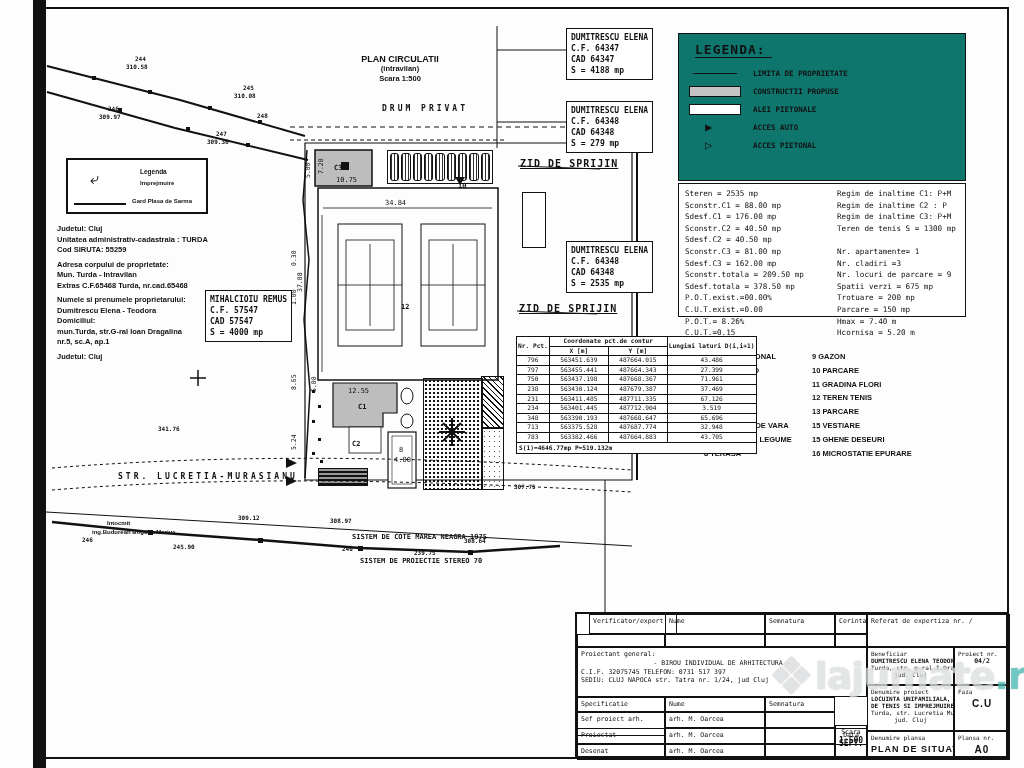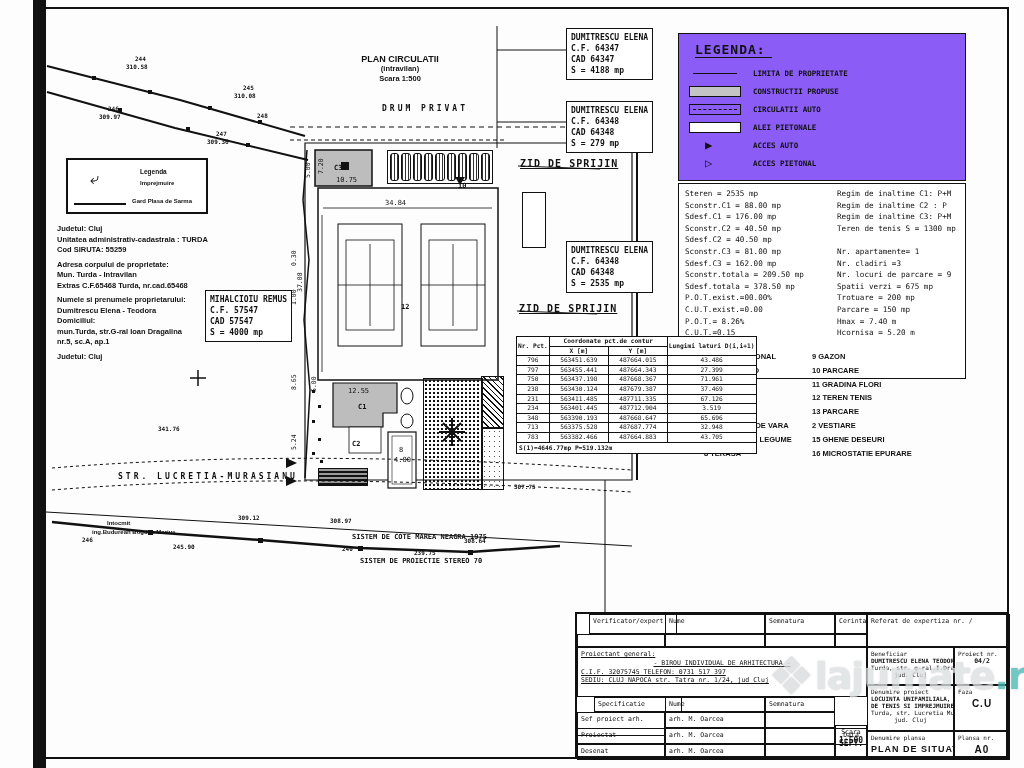--- a/index.html
+++ b/index.html
@@ -39,37 +39,37 @@
   .minileg{left:66px;top:158px;width:138px;height:52px;border:2px solid #111;background:#fff;font-family:"Liberation Sans",sans-serif;}
   .minileg .tt{position:absolute;left:72px;top:8px;font-size:6.5px;font-weight:bold;}
   .minileg .i1{position:absolute;left:72px;top:20px;font-size:6px;font-weight:bold;}
   .minileg .i2{position:absolute;left:64px;top:38px;font-size:6px;font-weight:bold;}
   .minileg .ln{position:absolute;left:6px;top:43px;width:52px;border-top:2px solid #111;}
   .minileg .gl{position:absolute;left:22px;top:10px;font-size:16px;}
   
   .owner{left:57px;top:224px;width:210px;font-family:"Liberation Sans",sans-serif;font-size:7.5px;font-weight:bold;line-height:10.5px;}
   .owner .gap{height:4px;}
   
-  .legend{left:678px;top:33px;width:288px;height:148px;border:1.5px solid #111;background:#8b5cf6;box-sizing:border-box;}
+  .legend{left:678px;top:33px;width:288px;height:148px;border:1.5px solid #111;background:#0f766e;box-sizing:border-box;}
   .legend .hd{margin:8px 0 6px 16px;font-size:13px;font-weight:bold;letter-spacing:1px;border-bottom:1.5px solid #111;display:inline-block;padding-right:6px;}
   .lg-row{display:flex;align-items:center;height:18px;padding-left:10px;}
   .sw{display:inline-block;width:52px;height:11px;margin-right:12px;position:relative;flex:none;box-sizing:border-box;text-align:center;}
   .sw-gray{background:#c4c4c4;border:1.5px solid #111;}
   .sw-white{background:#fff;border:1.5px solid #111;}
   .sw-dashed{border:1.5px solid #111;}
   .sw-dashed::after{content:"";position:absolute;left:3px;right:3px;top:45%;border-top:1.5px dashed #111;}
   .sw-line::after{content:"";position:absolute;left:4px;right:4px;top:50%;border-top:1.5px solid #111;}
   .sw-tri-solid,.sw-tri-outline{font-size:12px;line-height:11px;border:none;text-align:left;padding-left:16px;}
   .sw-tree{border:none;}
   .sw-tree::before{content:"";position:absolute;left:2px;top:-3px;width:13px;height:13px;border:1.5px solid #111;border-radius:50%;
      background:linear-gradient(45deg,transparent 45%,#111 45% 55%,transparent 55%),linear-gradient(-45deg,transparent 45%,#111 45% 55%,transparent 55%);}
   .sw-tree::after{content:"";position:absolute;left:22px;top:0;width:28px;height:10px;border:1.5px solid #111;}
   .lg-lb{font-size:7.5px;font-weight:600;}
   
-  .stats{left:678px;top:183px;width:288px;height:196px;border:1.5px solid #111;background:#fff;box-sizing:border-box;display:flex;}
+  .stats{left:678px;top:183px;width:288px;height:134px;border:1.5px solid #111;background:#fff;box-sizing:border-box;display:flex;}
   .stats .col{font-size:7.6px;line-height:11.6px;padding:4px 0 0 6px;white-space:nowrap;}
   .stats .col.c1{width:146px;}
   .stats .col .gap{height:11.6px;}
   
   .keys{left:704px;top:350px;display:flex;font-family:"Liberation Sans",sans-serif;font-size:7.5px;font-weight:bold;line-height:13.8px;}
   .keys .col{width:108px;white-space:nowrap;}
   
   .ctab{left:516px;top:336px;background:#fff;border-collapse:collapse;font-size:6.2px;z-index:3;position:absolute;}
   .ctab th,.ctab td{border:1px solid #111;padding:0 1px;text-align:center;white-space:nowrap;line-height:8.6px;}
   .ctab th{font-weight:bold;}
@@ -305,24 +305,20 @@
     <div>
         <div class="lg-row">
           <span class="sw sw-line"></span>
           <span class="lg-lb">LIMITA DE PROPRIETATE</span>
         </div>
         <div class="lg-row">
           <span class="sw sw-gray"></span>
           <span class="lg-lb">CONSTRUCTII PROPUSE</span>
         </div>
         <div class="lg-row">
-          <span class="sw sw-dashed"></span>
-          <span class="lg-lb">CIRCULATII AUTO</span>
-        </div>
-        <div class="lg-row">
           <span class="sw sw-white"></span>
           <span class="lg-lb">ALEI PIETONALE</span>
         </div>
         <div class="lg-row">
           <span class="sw sw-tri-solid">▶</span>
           <span class="lg-lb">ACCES AUTO</span>
         </div>
         <div class="lg-row">
           <span class="sw sw-tri-outline">▷</span>
           <span class="lg-lb">ACCES PIETONAL</span>
@@ -373,21 +369,21 @@
         <div>6 BUCATARIE DE VARA</div>
         <div>7 GRADINA DE LEGUME</div>
         <div>8 TERASA</div>
       </div>
     <div class="col">
         <div>9 GAZON</div>
         <div>10 PARCARE</div>
         <div>11 GRADINA FLORI</div>
         <div>12 TEREN TENIS</div>
         <div>13 PARCARE</div>
-        <div>2 VESTIARE</div>
+        <div>15 VESTIARE</div>
         <div>15 GHENE DESEURI</div>
         <div>16 MICROSTATIE EPURARE</div>
       </div>
   </div>
 
   <div class="abs lay3 spot ctab-title" style="left:517px;top:321px;">Parcela (1)</div>
   <table class="ctab">
     <thead>
       <tr>
         <th rowspan="2" style="width:24px;">Nr. Pct.</th>
@@ -465,28 +461,28 @@
   <div class="abs tb">
     <div class="cell" style="left:12px;top:0;width:88px;height:20px;">Verificator/expert</div>
     <div class="cell" style="left:88px;top:0;width:100px;height:20px;">Nume</div>
     <div class="cell" style="left:188px;top:0;width:70px;height:20px;">Semnatura</div>
     <div class="cell" style="left:258px;top:0;width:32px;height:20px;">Cerinta</div>
     <div class="cell" style="left:0;top:20px;width:88px;height:13px;"></div>
     <div class="cell" style="left:88px;top:20px;width:100px;height:13px;"></div>
     <div class="cell" style="left:188px;top:20px;width:70px;height:13px;"></div>
     <div class="cell" style="left:258px;top:20px;width:32px;height:13px;"></div>
 
-    <div class="cell" style="left:0;top:33px;width:290px;height:50px;text-decoration:underline;">
+    <div class="cell" style="left:0;top:33px;width:290px;height:50px;">
       <span>Proiectant general:</span>
       <div class="ctr firmsub">- BIROU INDIVIDUAL DE ARHITECTURA -</div>
       <div>C.I.F. 32075745    TELEFON: 0731 517 397</div>
       <div>SEDIU: CLUJ NAPOCA str. Tatra nr. 1/24, jud Cluj</div>
     </div>
 
-    <div class="cell" style="left:0;top:83px;width:88px;height:15px;margin-left:17px;">Specificatie</div>
+    <div class="cell" style="left:0;top:83px;width:88px;height:15px;">Specificatie</div>
     <div class="cell" style="left:88px;top:83px;width:100px;height:15px;">Nume</div>
     <div class="cell" style="left:188px;top:83px;width:70px;height:15px;">Semnatura</div>
     <div class="cell ctr" style="left:258px;top:83px;width:32px;height:20px;margin-top:28px;">
       <div>Scara</div>
       <div class="big8">1:500</div>
     </div>
     <div class="cell ctr" style="left:258px;top:114px;width:32px;height:32px;">
       <div>Data</div>
       <div class="big8 small6">SEPT. 2020</div>
     </div>

